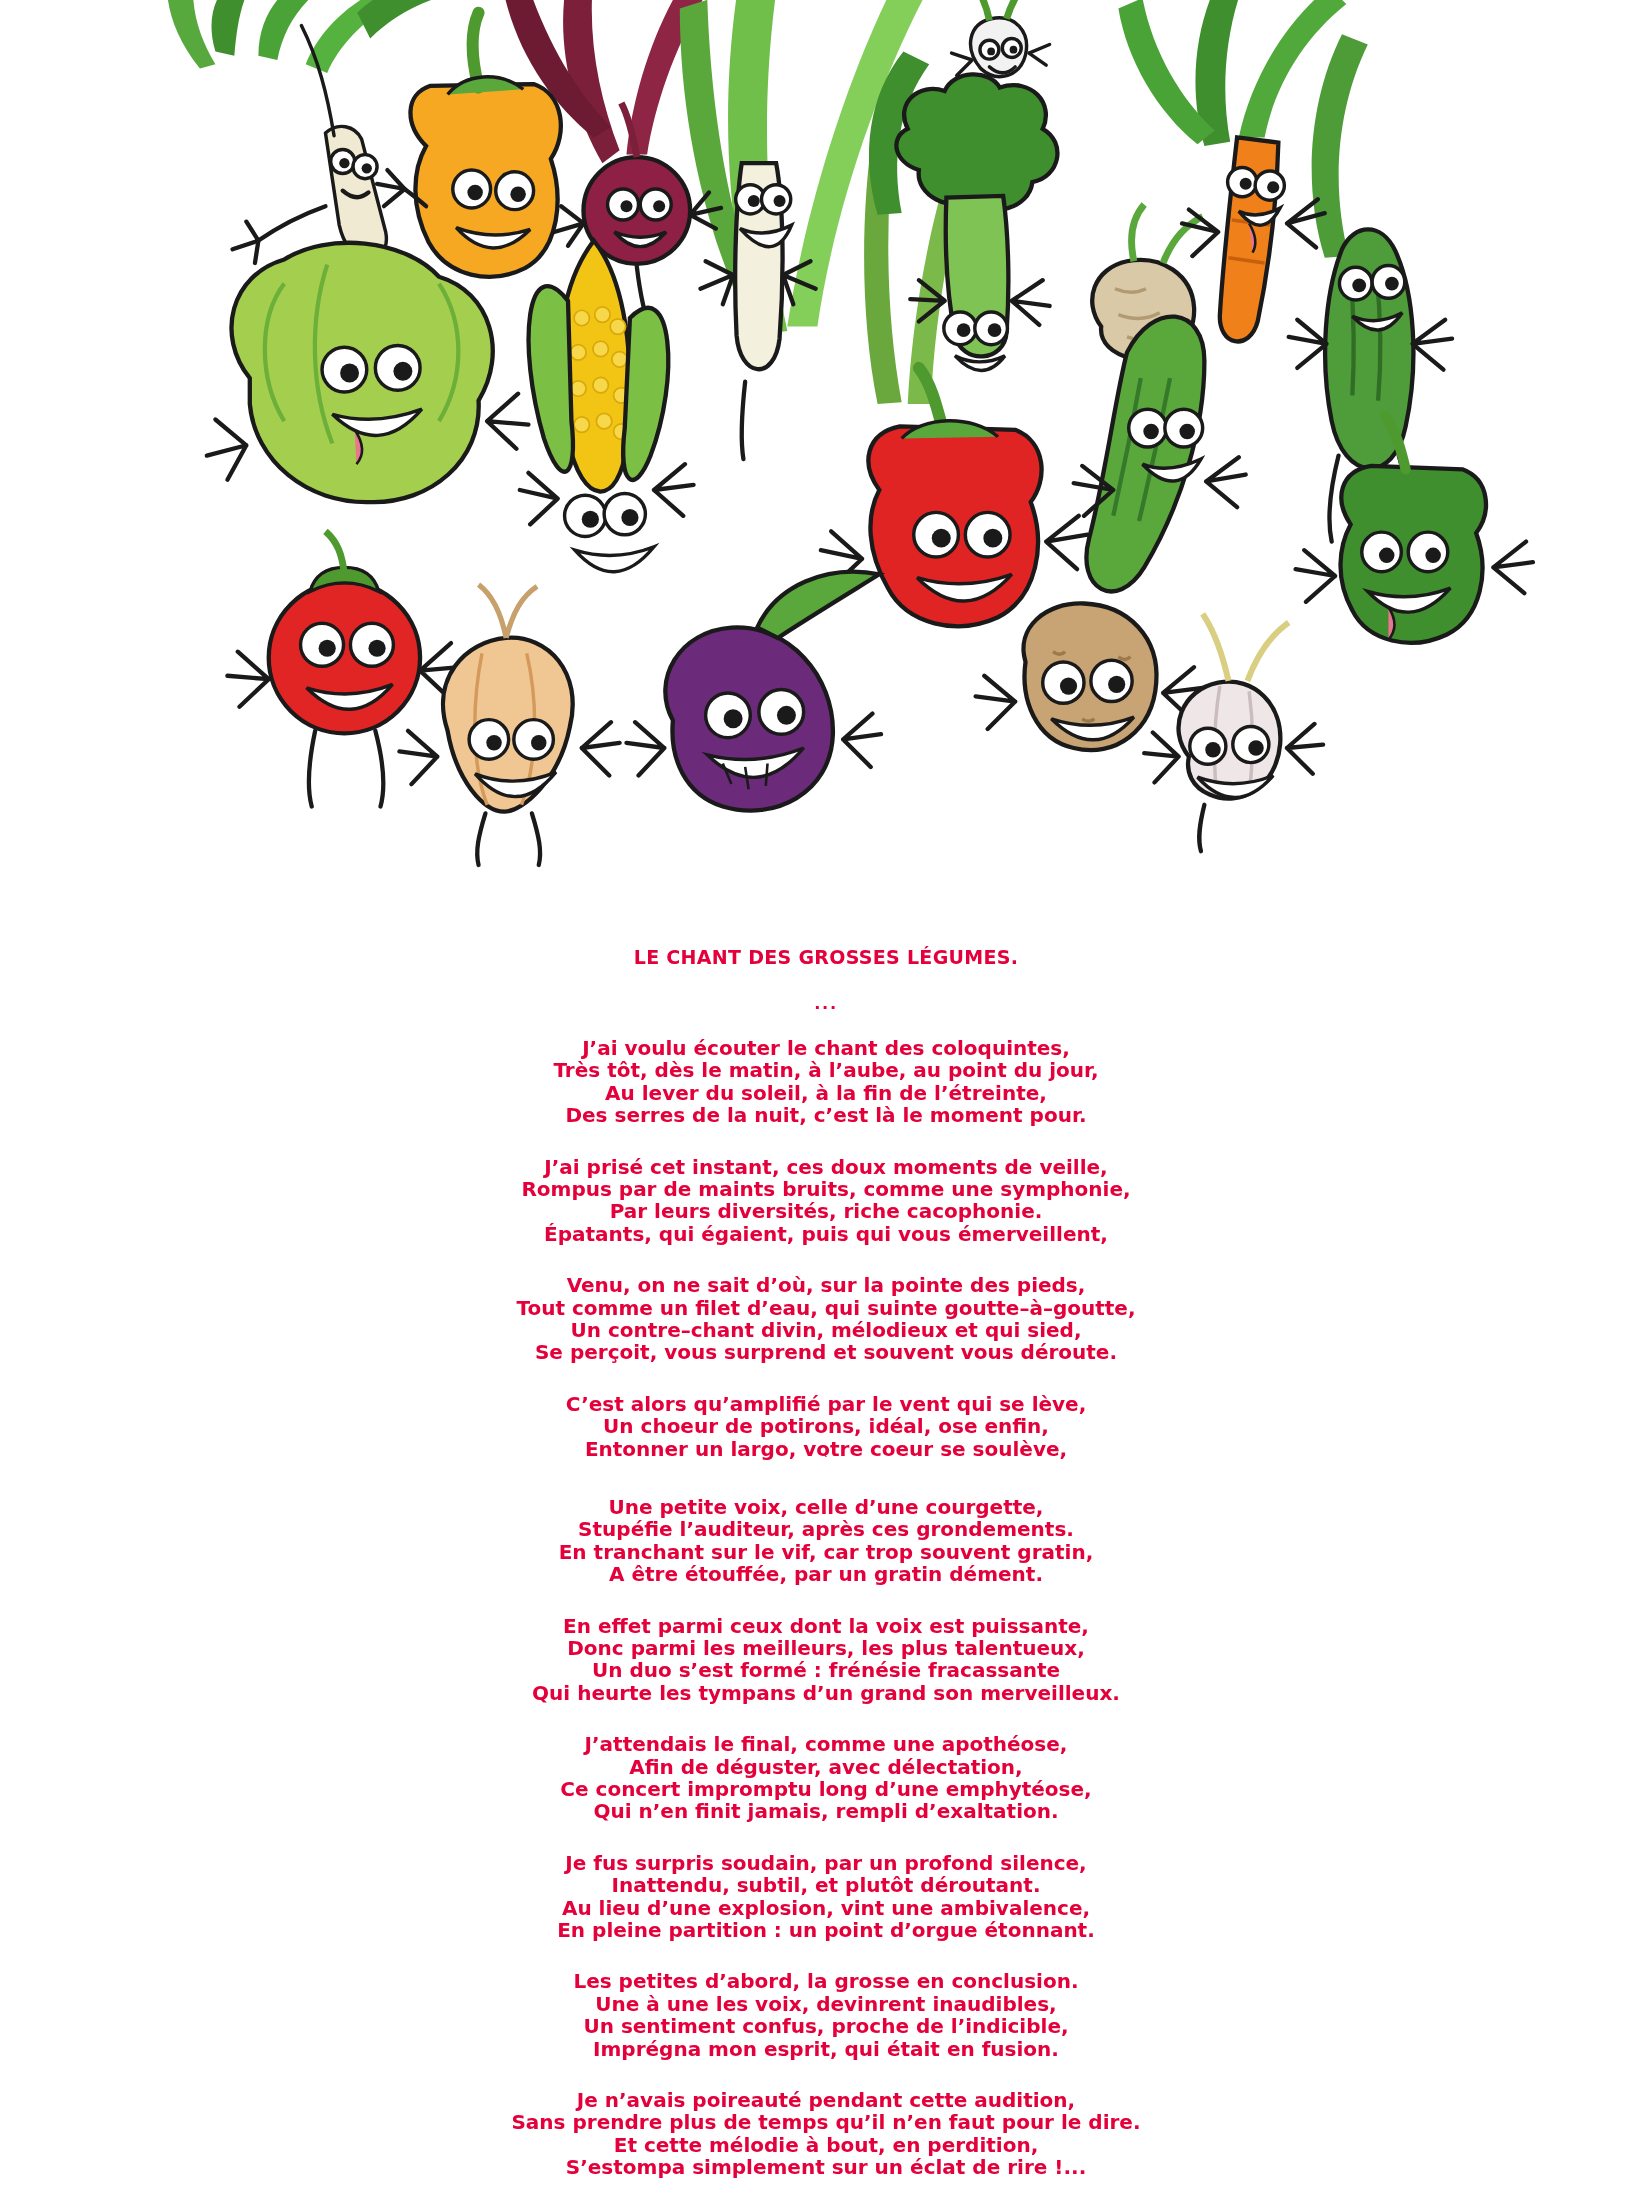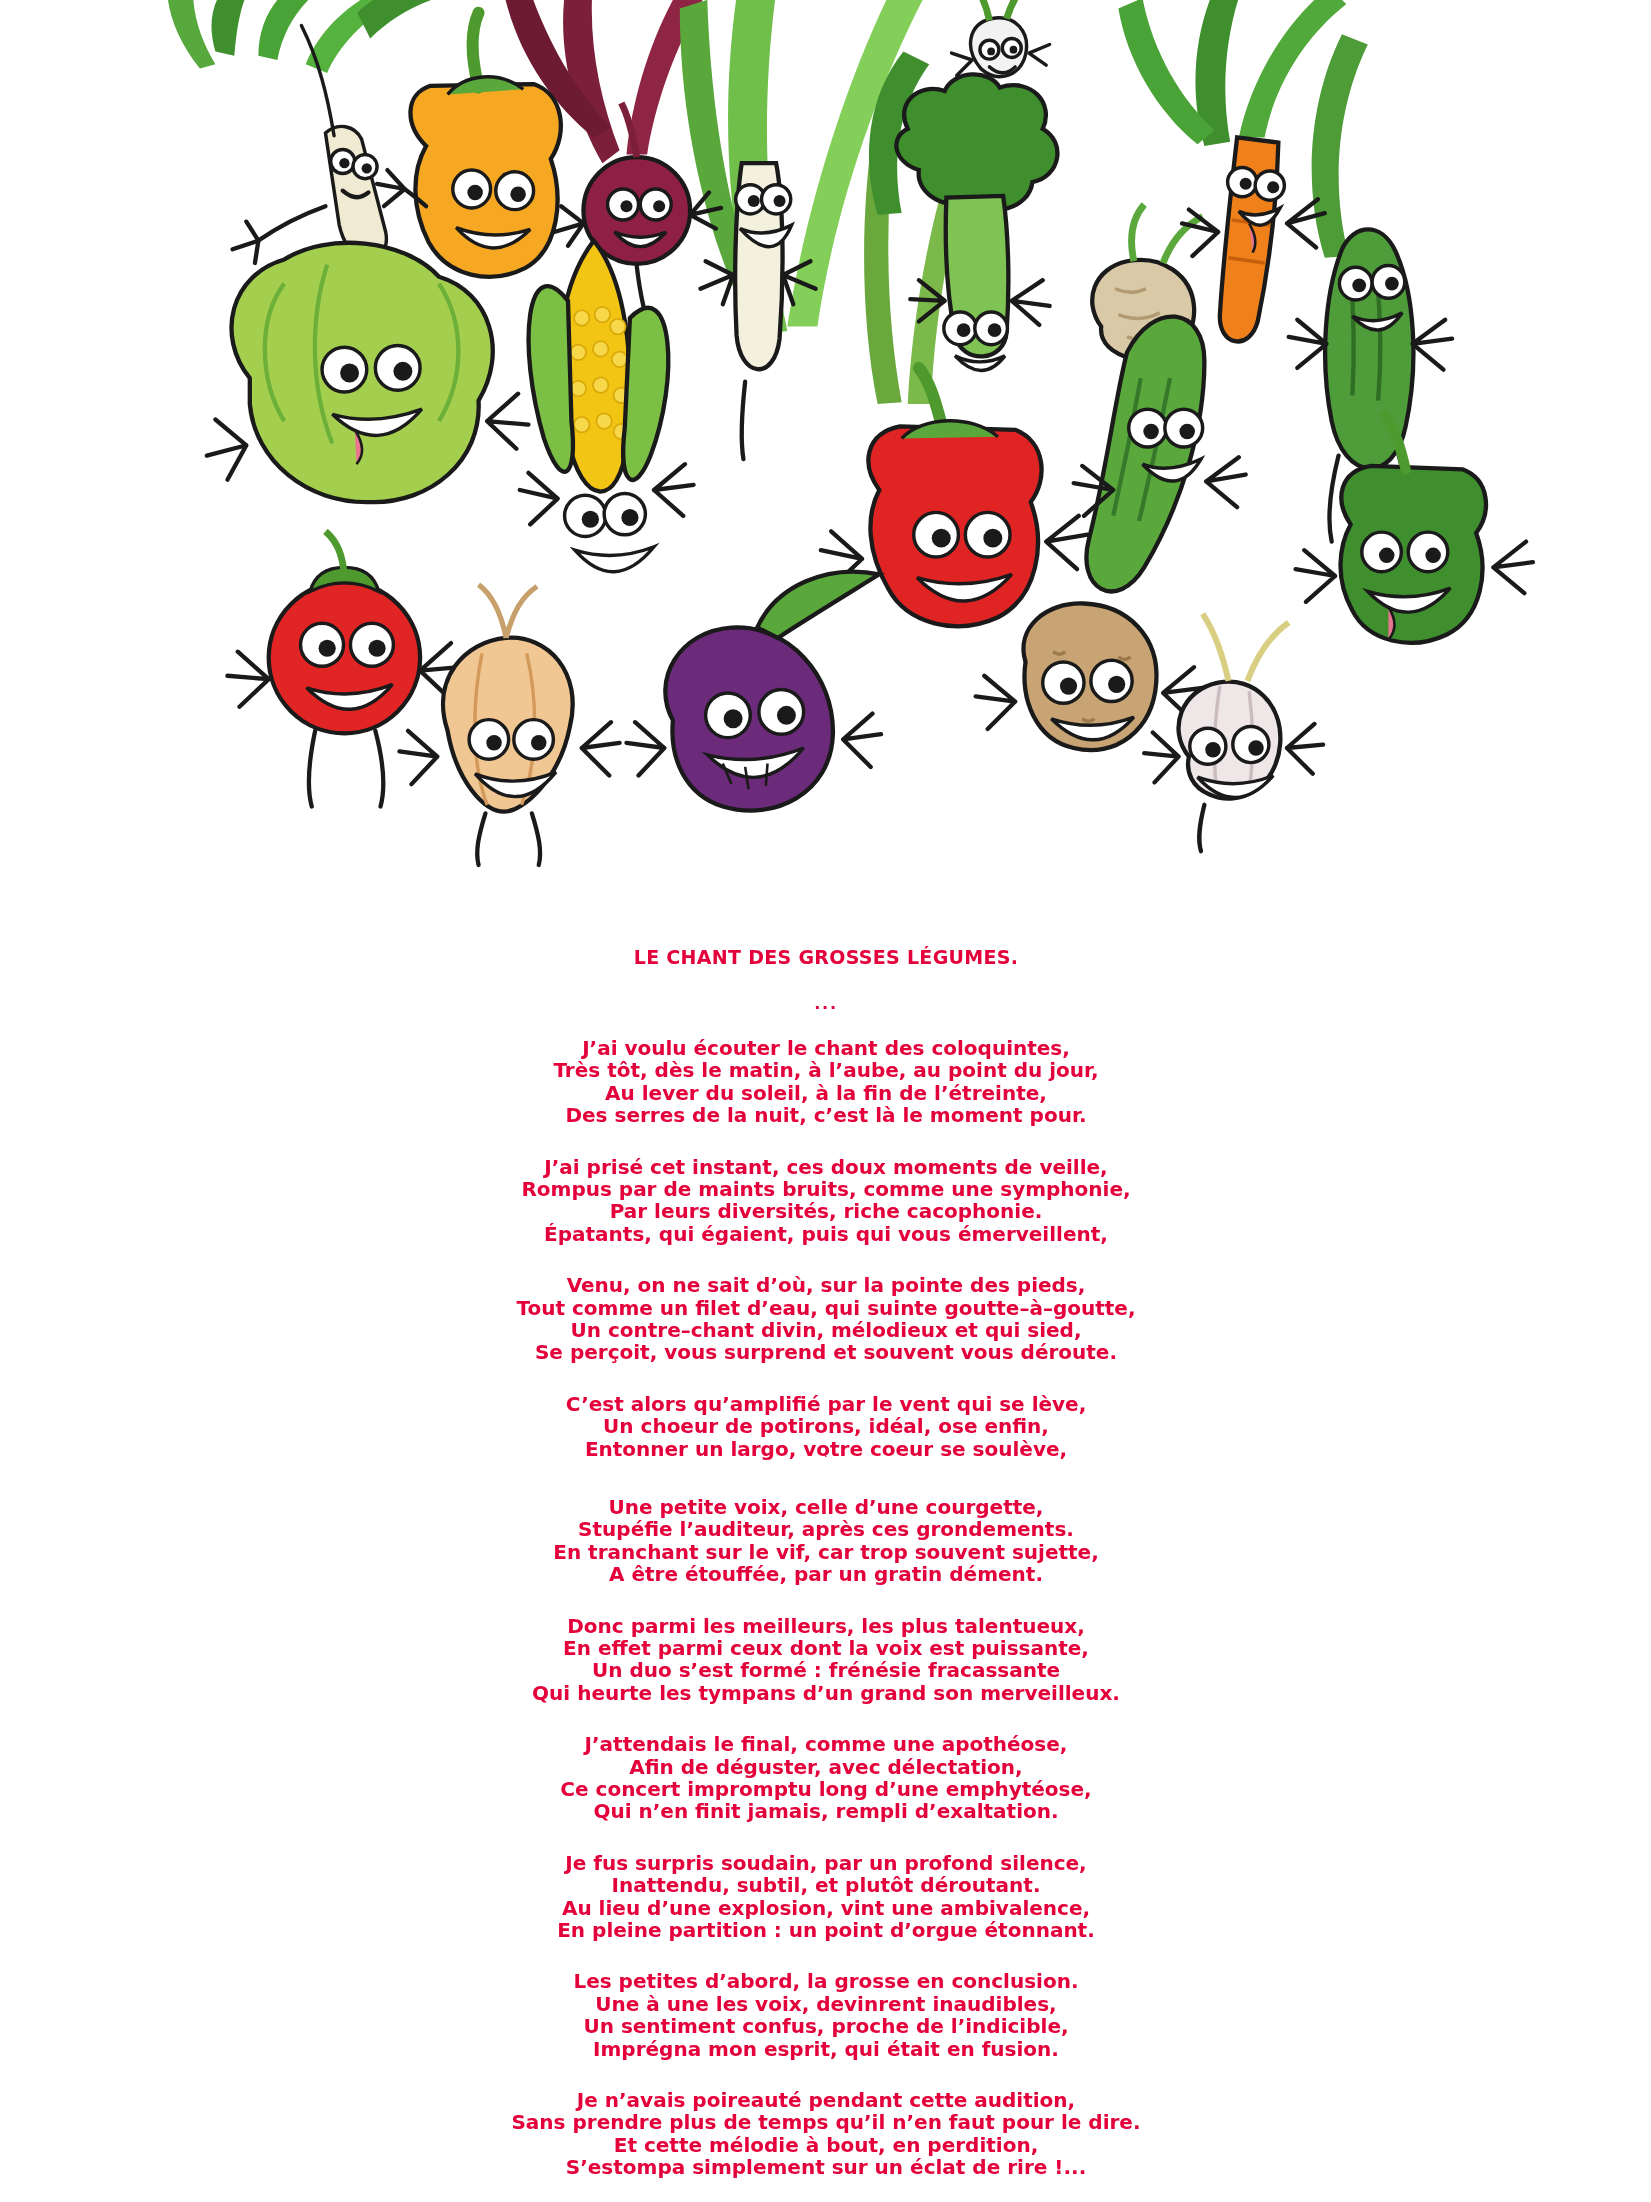--- a/index.html
+++ b/index.html
@@ -413,27 +413,27 @@
   <div class="stanza">
     <div class="line">C’est alors qu’amplifié par le vent qui se lève,</div>
     <div class="line">Un choeur de potirons, idéal, ose enfin,</div>
     <div class="line">Entonner un largo, votre coeur se soulève,</div>
     <div class="tick">`</div>
   </div>
 
   <div class="stanza">
     <div class="line">Une petite voix, celle d’une courgette,</div>
     <div class="line">Stupéfie l’auditeur, après ces grondements.</div>
-    <div class="line">En tranchant sur le vif, car trop souvent sujette,</div>
+    <div class="line">En tranchant sur le vif, car trop souvent gratin,</div>
     <div class="line">A être étouffée, par un gratin dément.</div>
   </div>
 
   <div class="stanza">
+    <div class="line">En effet parmi ceux dont la voix est puissante,</div>
     <div class="line">Donc parmi les meilleurs, les plus talentueux,</div>
-    <div class="line">En effet parmi ceux dont la voix est puissante,</div>
     <div class="line">Un duo s’est formé : frénésie fracassante</div>
     <div class="line">Qui heurte les tympans d’un grand son merveilleux.</div>
   </div>
 
   <div class="stanza">
     <div class="line">J’attendais le final, comme une apothéose,</div>
     <div class="line">Afin de déguster, avec délectation,</div>
     <div class="line">Ce concert impromptu long d’une emphytéose,</div>
     <div class="line">Qui n’en finit jamais, rempli d’exaltation.</div>
   </div>

